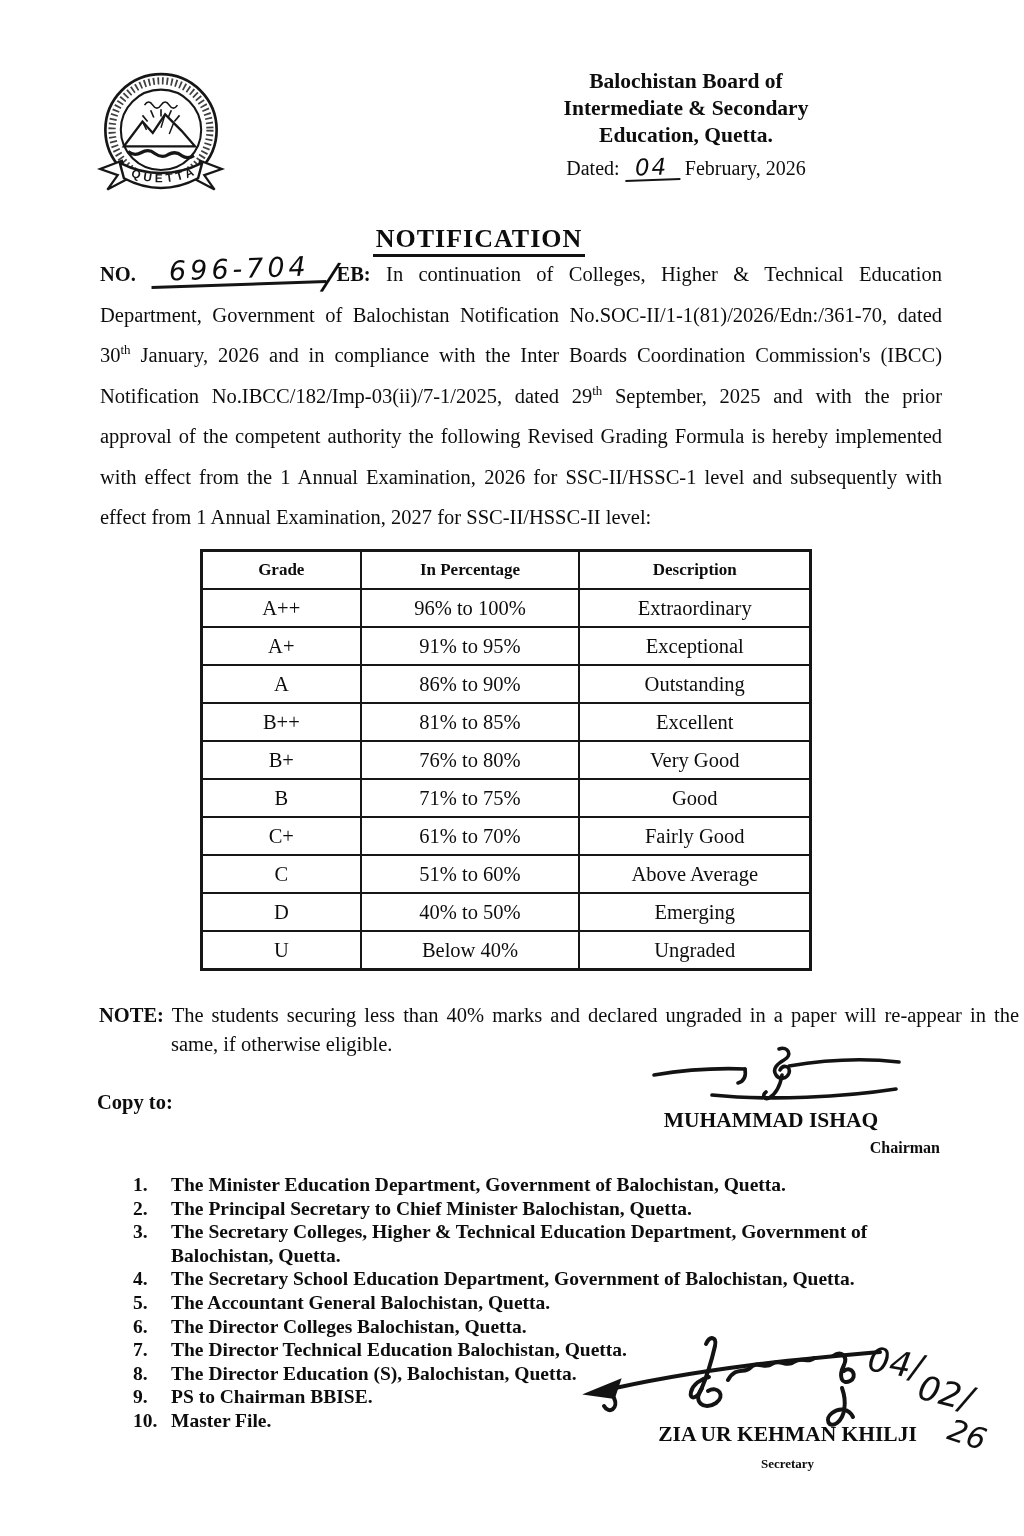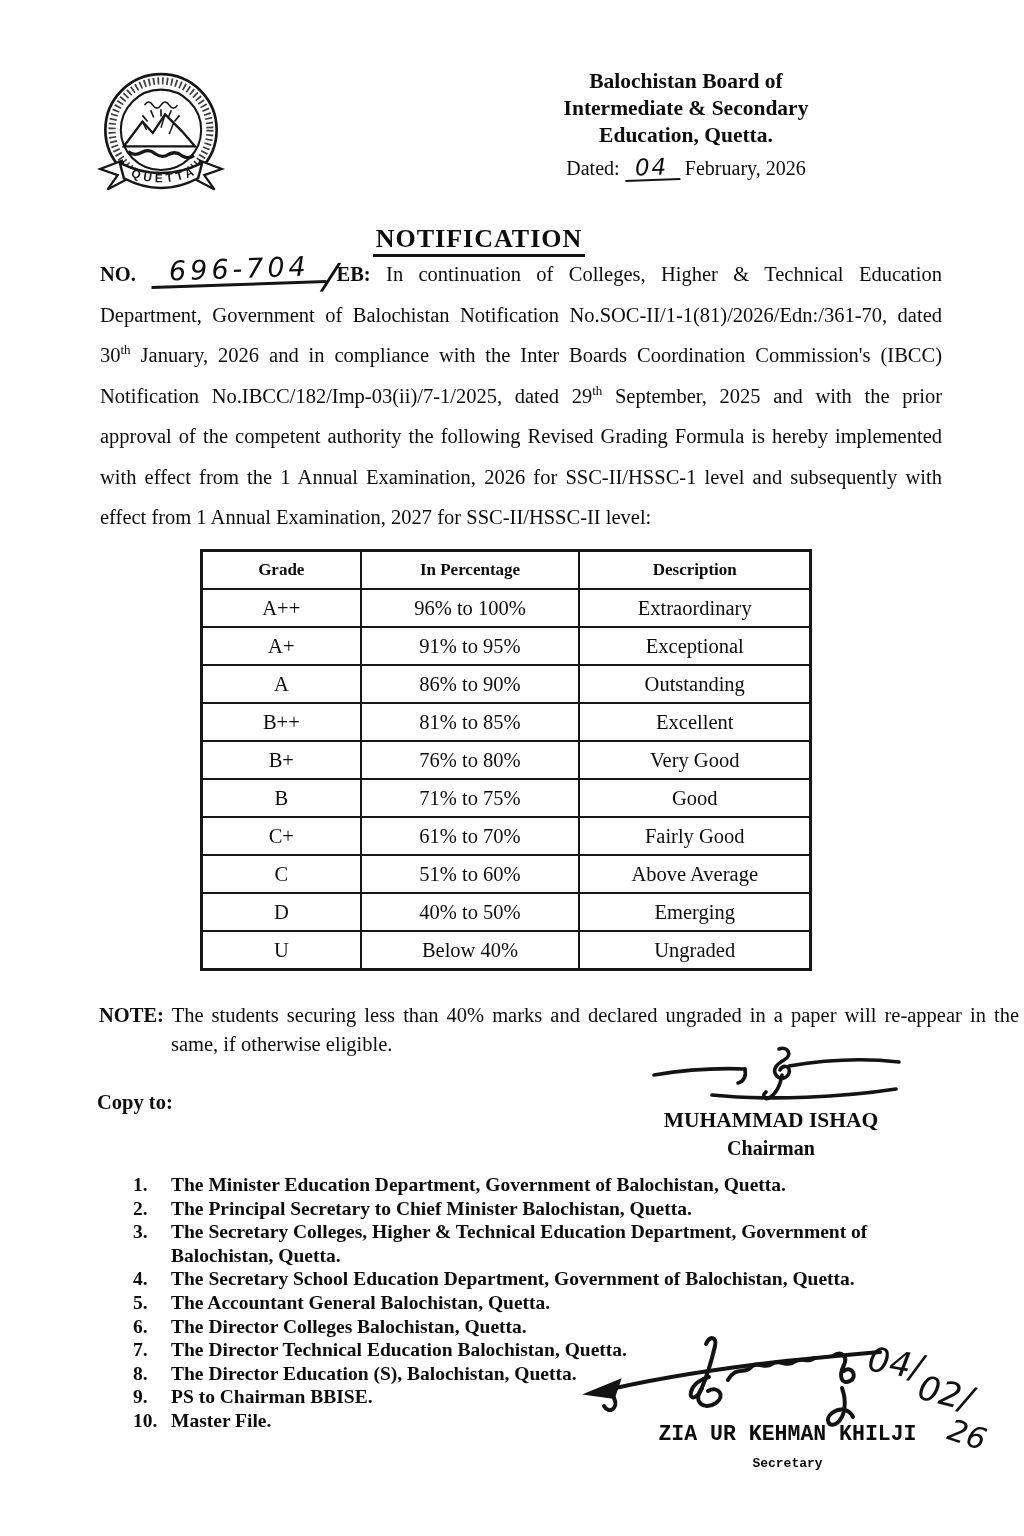--- a/index.html
+++ b/index.html
@@ -42,39 +42,39 @@
   .grading-table th{font-size:17px;}
 
   
   .note{position:absolute;left:99px;top:1001px;width:848px;font-size:20.5px;
     line-height:29px;text-align:justify;padding-left:72px;text-indent:-72px;}
 
   
   .chair-sig{position:absolute;left:648px;top:1044px;}
   .chair-block{position:absolute;left:602px;top:1106px;width:338px;text-align:center;
     font-weight:bold;font-size:21.5px;line-height:28px;}
-  .chair-title{font-size:20px;}
+  .chair-title{font-size:16px;text-align:right;}
 
   
   .copy-label{position:absolute;left:97px;top:1091px;font-weight:bold;font-size:20.5px;}
   .copy-list{position:absolute;left:133px;top:1173px;width:815px;
     font-size:19.5px;line-height:23.6px;font-weight:bold;}
   .copy-item{display:flex;}
   .copy-item .num{flex:none;width:38px;}
   .copy-item .itext{flex:1;}
 
   
   .sec-sig{position:absolute;left:578px;top:1316px;}
   .date-part{position:absolute;font-family:"DejaVu Sans",sans-serif;font-style:italic;
     font-size:34px;line-height:1;color:#111;}
   .date-p0{left:868px;top:1346px;transform:rotate(10deg);}
   .date-p1{left:918px;top:1376px;transform:rotate(14deg);}
   .date-p2{left:948px;top:1420px;transform:rotate(18deg);font-size:30px;}
   .sec-block{position:absolute;left:615px;top:1420px;width:345px;text-align:center;
-    font-weight:bold;font-size:21.5px;line-height:29px;font-family:Liberation Mono, monospace;}
+    font-weight:bold;font-size:21.5px;line-height:29px;}
   .sec-title{font-size:13px;}
 </style>
 </head>
 <body>
 
 <div class="page">
 
   <svg class="logo" viewBox="0 0 132 132" xmlns="http://www.w3.org/2000/svg">
     <defs>
       <path id="ribbonPath" d="M34 104 Q66 118 98 104"></path>

